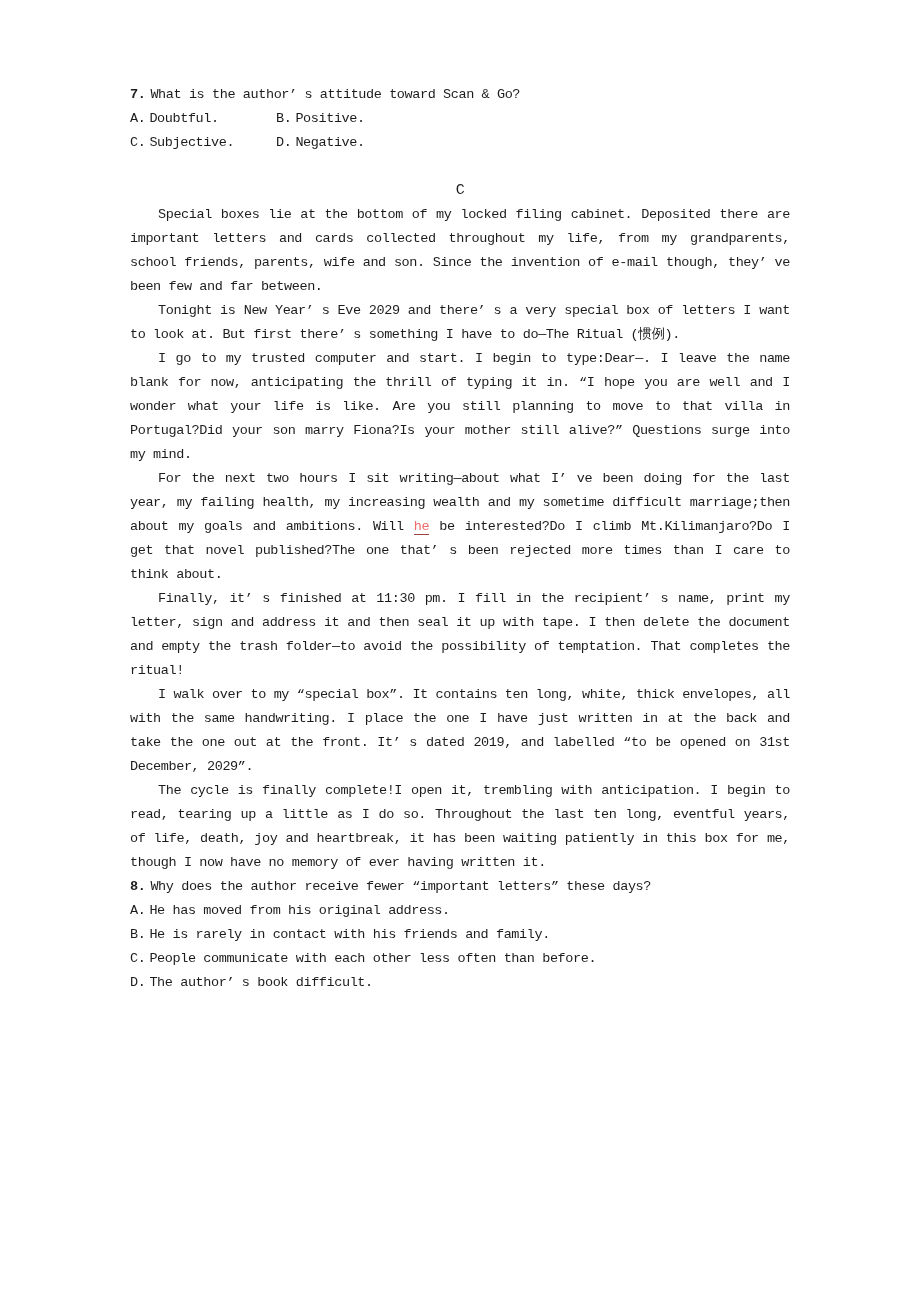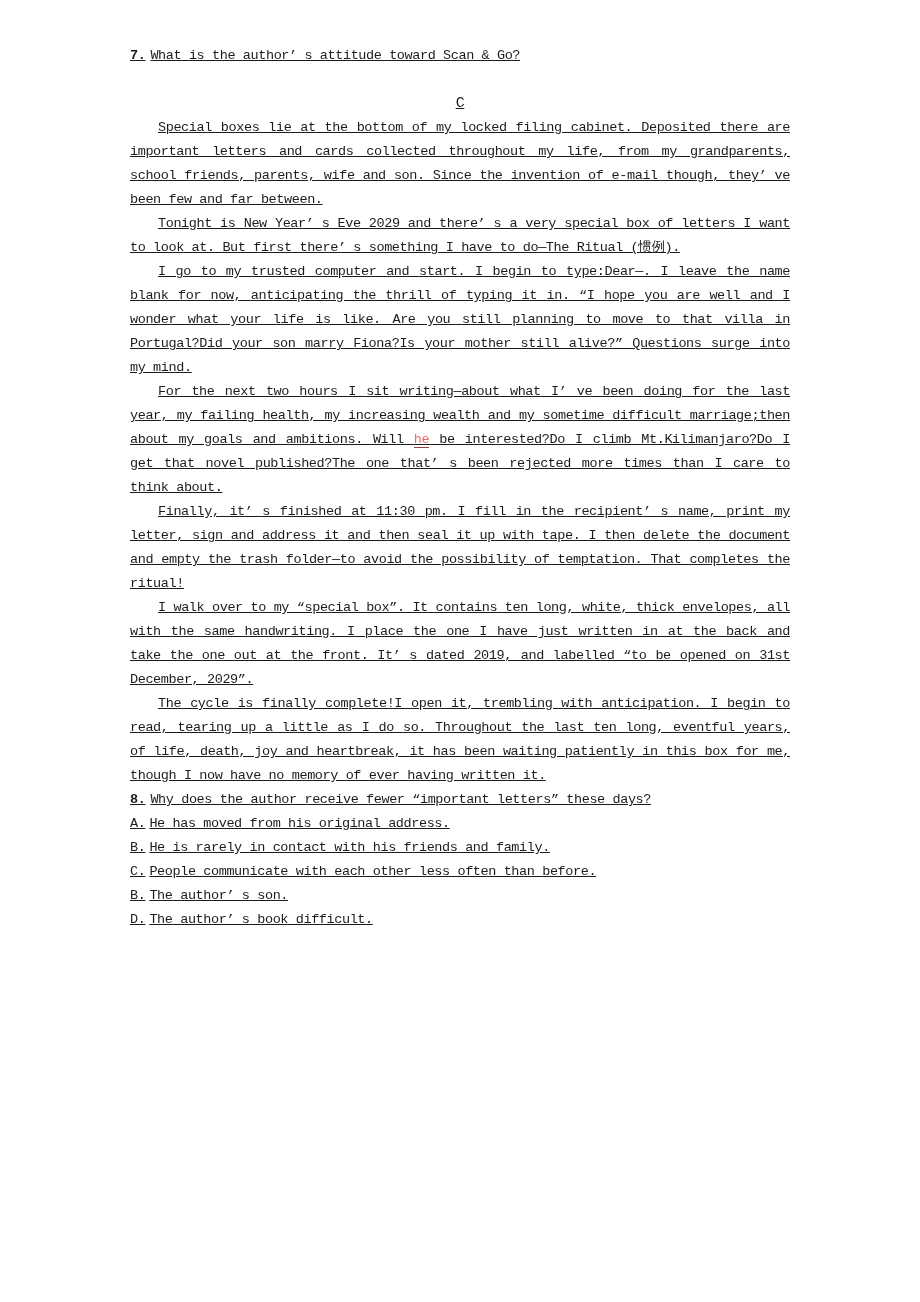--- a/index.html
+++ b/index.html
@@ -9,23 +9,22 @@
   }
   body {
     width: 920px;
     height: 1302px;
     font-family: "Liberation Mono", "DejaVu Sans Mono", monospace;
     color: #1c1c1c;
     position: relative;
     overflow: hidden;
   }
   .page {
-    padding: 44px 130px 0 130px;
+    padding: 83px 130px 0 130px;
     width: 660px;
-    text-decoration: underline;
   }
   .line, .para {
     font-size: 13.5px;
     line-height: 24px;
     letter-spacing: -0.4px;
     margin: 0;
   }
   .para {
     text-align: justify;
     text-indent: 28px;
@@ -51,20 +50,34 @@
   }
 </style>
 </head>
 <body>
 
 <div class="page">
 
   <div class="line">
     <span class="qnum">7.</span><span>What is the author’ s attitude toward Scan &amp; Go?</span>
   </div>
+  <div class="q7-options">
+    <div class="line">
+      <span class="olabel">A.</span><span>Doubtful.</span>
+    </div>
+    <div class="line">
+      <span class="olabel">B.</span><span>Positive.</span>
+    </div>
+    <div class="line">
+      <span class="olabel">C.</span><span>Subjective.</span>
+    </div>
+    <div class="line">
+      <span class="olabel">D.</span><span>Negative.</span>
+    </div>
+  </div>
 
   <div class="line heading">C</div>
 
   <p class="para">Special boxes lie at the bottom of my locked filing cabinet. Deposited there are important letters and cards collected throughout my life, from my grandparents, school friends, parents, wife and son. Since the invention of e-mail though, they’ ve been few and far between.</p>
   <p class="para">Tonight is New Year’ s Eve 2029 and there’ s a very special box of letters I want to look at. But first there’ s something I have to do—The Ritual (惯例).</p>
   <p class="para">I go to my trusted computer and start. I begin to type:Dear—. I leave the name blank for now, anticipating the thrill of typing it in. “I hope you are well and I wonder what your life is like. Are you still planning to move to that villa in Portugal?Did your son marry Fiona?Is your mother still alive?” Questions surge into my mind.</p>
   <p class="para"><span>For the next two hours I sit writing—about what I’ ve been doing for the last year, my failing health, my increasing wealth and my sometime difficult marriage;then about my goals and ambitions. Will </span><span class="uword" style="color: rgb(237, 106, 106);">he</span><span> be interested?Do I climb Mt.Kilimanjaro?Do I get that novel published?The one that’ s been rejected more times than I care to think about.</span></p>
   <p class="para">Finally, it’ s finished at 11:30 pm. I fill in the recipient’ s name, print my letter, sign and address it and then seal it up with tape. I then delete the document and empty the trash folder—to avoid the possibility of temptation. That completes the ritual!</p>
   <p class="para">I walk over to my “special box”. It contains ten long, white, thick envelopes, all with the same handwriting. I place the one I have just written in at the back and take the one out at the front. It’ s dated 2019, and labelled “to be opened on 31st December, 2029”.</p>
   <p class="para">The cycle is finally complete!I open it, trembling with anticipation. I begin to read, tearing up a little as I do so. Throughout the last ten long, eventful years, of life, death, joy and heartbreak, it has been waiting patiently in this box for me, though I now have no memory of ever having written it.</p>
@@ -76,20 +89,17 @@
     <span class="olabel">A.</span><span>He has moved from his original address.</span>
   </div>
   <div class="line">
     <span class="olabel">B.</span><span>He is rarely in contact with his friends and family.</span>
   </div>
   <div class="line">
     <span class="olabel">C.</span><span>People communicate with each other less often than before.</span>
   </div>
 
   <div class="line">
-    <span class="olabel">B.</span><span>The author’ s son.</span>
-  </div>
-  <div class="line">
     <span class="olabel">D.</span><span>The author’ s book difficult.</span>
   </div>
 
 
 </div>
 
 </body></html>

